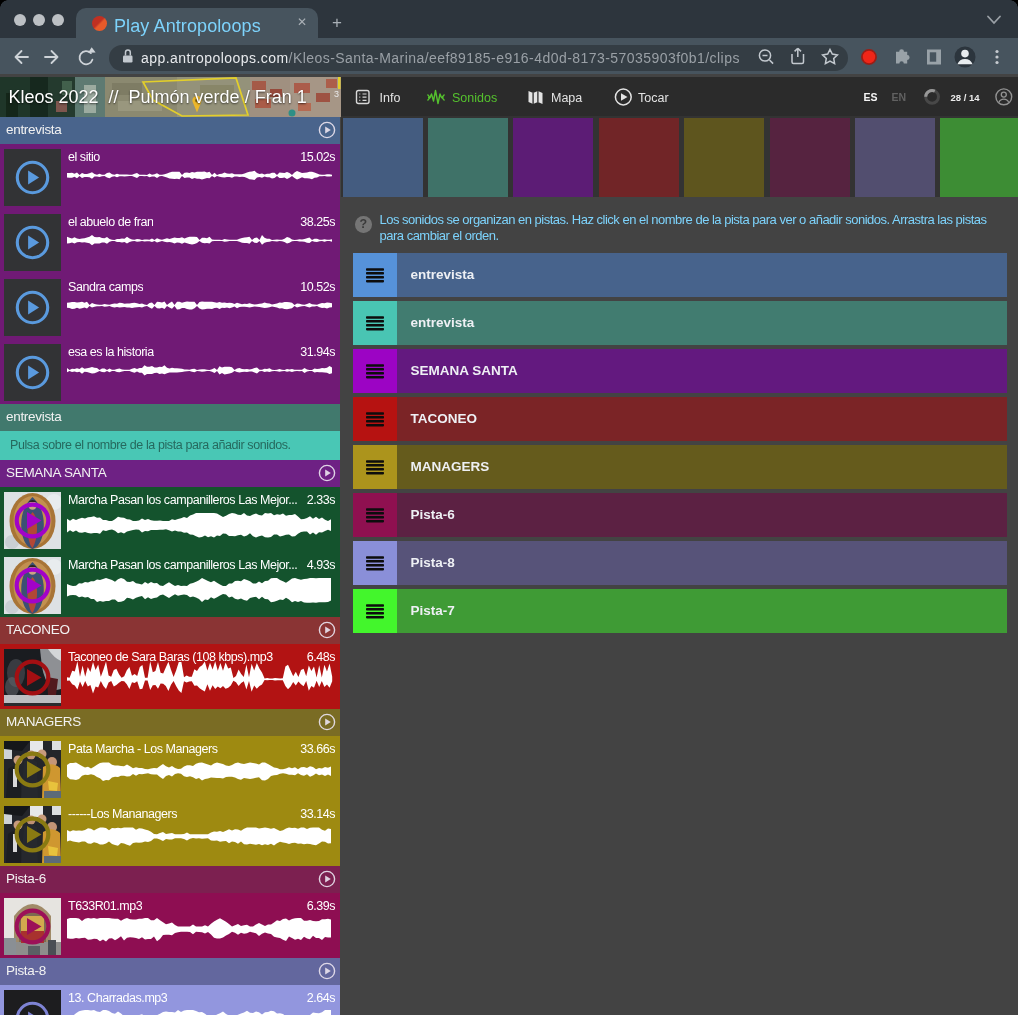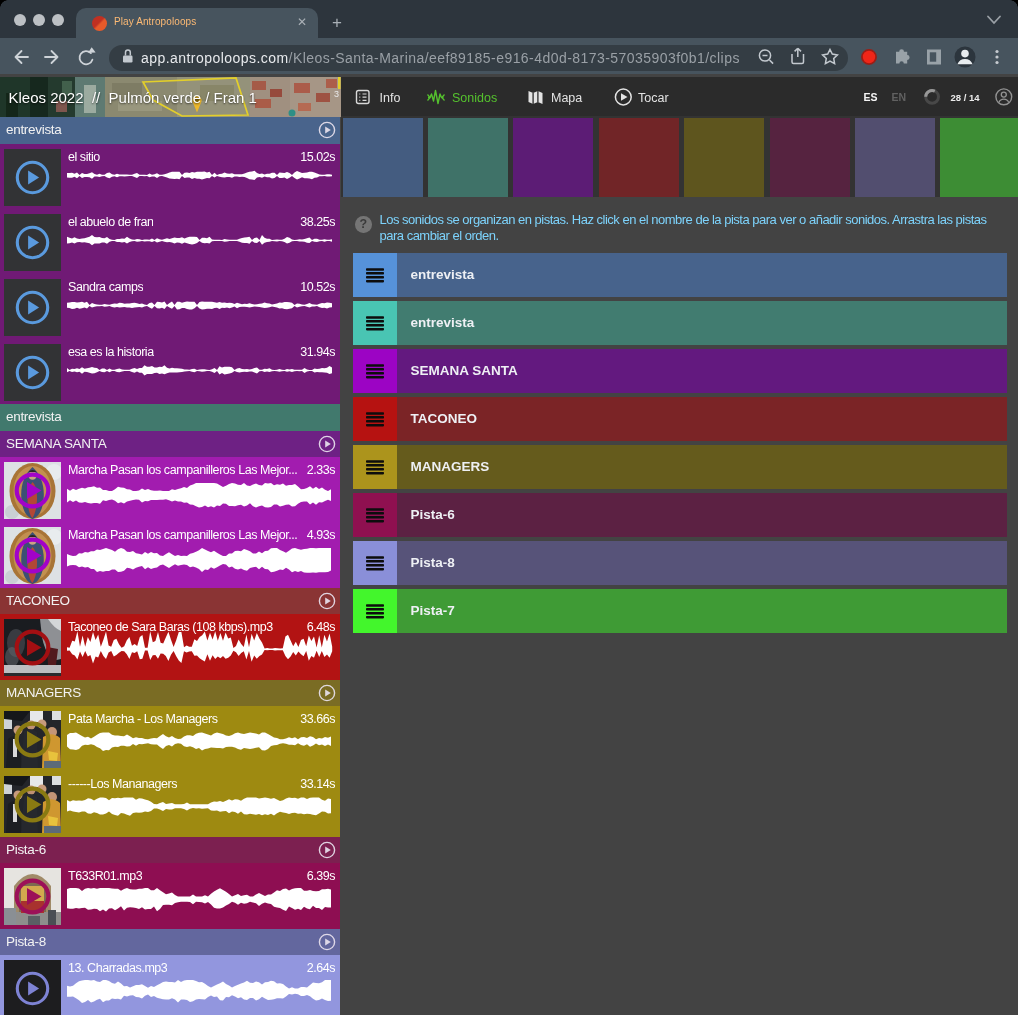--- a/index.html
+++ b/index.html
@@ -1,30 +1,30 @@
 <!DOCTYPE html>
 <html><head><meta charset="utf-8"><style>
 *{margin:0;padding:0;box-sizing:border-box}
 html,body{width:1018px;height:1015px;overflow:hidden;background:#434343;
  font-family:"Liberation Sans",sans-serif;-webkit-font-smoothing:antialiased;will-change:transform}
 #tabbar{position:absolute;left:0;top:0;width:1018px;height:38px;background:#2d353d}
 .dot{position:absolute;top:13.5px;width:12px;height:12px;border-radius:50%;background:#bcc0c4}
 #tab{position:absolute;left:76px;top:8px;width:242px;height:30px;background:#47545e;border-radius:10px 10px 0 0}
 #tab .fav{position:absolute;left:16px;top:8px;width:15px;height:15px;border-radius:50%;background:linear-gradient(135deg,#c03022 0 45%,#e85a2a 55% 100%)}
-#tab .ttl{position:absolute;left:38px;top:8px;font-size:10px;color:#fdba74;letter-spacing:.1px}
+#tab .ttl{position:absolute;left:38px;top:8px;font-size:18px;color:#7dd3fc;letter-spacing:.1px}
 #tab .cls{position:absolute;right:11px;top:7px;font-size:12px;color:#aab1b7}
 #plus{position:absolute;left:332px;top:13px;font-size:17px;color:#aab1b7}
 #toolbar{position:absolute;left:0;top:38px;width:1018px;height:36px;background:#47545e}
 #toolbar svg{position:absolute;top:0;left:0}
 #pill{position:absolute;left:109px;top:6.5px;width:739px;height:26px;border-radius:13px;background:#343d44}
 #url{position:absolute;left:141px;top:12px;font-size:14px;letter-spacing:0.45px;color:#e8eaed;white-space:nowrap}
 #url .path{color:#9aa0a6}
 #apphdr{position:absolute;left:0;top:77px;width:1018px;height:40px;background:#2b2b2b}
 #strip{position:absolute;left:0;top:0;width:341px;height:40px;overflow:hidden}
-#striptxt{position:absolute;left:8.5px;top:0;height:40px;line-height:41px;font-size:15px;color:#fff;
+#striptxt{position:absolute;left:8.5px;top:0;height:40px;line-height:41px;font-size:18px;color:#fff;
  text-shadow:0 1px 2px rgba(0,0,0,.65);white-space:nowrap}
 #leftcol{position:absolute;left:0;top:117px;width:340px;height:898px;overflow:hidden}
 .shdr{position:relative;height:26.5px;line-height:26.5px;padding-left:6px;font-size:13.5px;letter-spacing:-0.3px;color:#f2f2f2}
 .smsg{height:29.5px;line-height:29.5px;padding-left:10px;font-size:12.5px;letter-spacing:-0.4px;color:#26695e}
 .sbody{padding:5px 0 3.5px 0}
 .clip{position:relative;height:57px;margin-bottom:8px}
 .sbody .clip:last-child{margin-bottom:0}
 .thumb{position:absolute;left:4px;top:0;width:57px;height:57px}
 .cname{position:absolute;left:68px;top:1px;max-width:232px;font-size:12.5px;letter-spacing:-0.45px;color:#fff;white-space:nowrap;overflow:hidden}
 .cdur{position:absolute;right:5px;top:1px;font-size:12.5px;letter-spacing:-0.45px;color:#fff}
@@ -201,25 +201,26 @@
             <polygon points="24.1,21.5 24.1,35.5 35.1,28.5" fill="#5a9ade"></polygon>
           </svg></div>
         <div class="cname">esa es la historia</div>
         <div class="cdur">31.94s</div>
         <svg class="wav" width="268" height="60" viewBox="0 0 268 60">
           <path d="M0.0,24.1 L2.5,25.9 L5.0,24.7 L7.5,25.0 L10.0,24.2 L12.5,25.1 L15.0,23.3 L17.5,24.7 L20.0,24.3 L22.5,23.8 L25.0,23.0 L27.5,23.7 L30.0,24.0 L32.5,25.9 L35.0,24.5 L37.5,24.6 L40.0,25.9 L42.5,24.6 L45.0,25.8 L47.5,25.8 L50.0,25.0 L52.5,24.6 L55.0,25.4 L57.5,25.7 L60.0,25.8 L62.5,25.8 L65.0,24.8 L67.5,24.1 L70.0,25.1 L72.5,24.0 L75.0,23.9 L77.5,21.3 L80.0,22.7 L82.5,22.7 L85.0,22.1 L87.5,23.6 L90.0,23.6 L92.5,22.7 L95.0,23.1 L97.5,21.3 L100.0,23.7 L102.5,24.5 L105.0,23.8 L107.5,24.3 L110.0,24.3 L112.5,24.4 L115.0,24.7 L117.5,25.4 L120.0,25.4 L122.5,25.8 L125.0,25.1 L127.5,24.7 L130.0,25.9 L132.5,25.6 L135.0,25.2 L137.5,25.2 L140.0,25.8 L142.5,25.9 L145.0,25.2 L147.5,24.1 L150.0,25.9 L152.5,22.2 L155.0,23.5 L157.5,22.7 L160.0,22.7 L162.5,22.7 L165.0,23.3 L167.5,25.9 L170.0,24.5 L172.5,24.1 L175.0,24.9 L177.5,25.2 L180.0,24.9 L182.5,25.4 L185.0,25.1 L187.5,24.0 L190.0,23.4 L192.5,25.8 L195.0,25.8 L197.5,24.8 L200.0,25.1 L202.5,24.2 L205.0,25.8 L207.5,25.9 L210.0,25.8 L212.5,25.0 L215.0,25.8 L217.5,25.9 L220.0,24.9 L222.5,25.4 L225.0,25.0 L227.5,25.8 L230.0,25.8 L232.5,25.8 L235.0,25.8 L237.5,24.1 L240.0,25.4 L242.5,25.9 L245.0,25.9 L247.5,24.4 L250.0,25.1 L252.5,24.7 L255.0,23.9 L257.5,24.2 L260.0,23.7 L262.5,22.1 L265.0,23.5 L265.0,29.3 L262.5,30.1 L260.0,28.7 L257.5,28.5 L255.0,28.3 L252.5,28.3 L250.0,27.9 L247.5,28.6 L245.0,27.1 L242.5,26.9 L240.0,27.4 L237.5,29.0 L235.0,27.0 L232.5,27.2 L230.0,27.1 L227.5,27.2 L225.0,27.9 L222.5,27.3 L220.0,27.7 L217.5,27.0 L215.0,27.2 L212.5,27.7 L210.0,27.2 L207.5,27.0 L205.0,27.2 L202.5,28.1 L200.0,27.5 L197.5,28.0 L195.0,27.0 L192.5,27.2 L190.0,29.5 L187.5,28.5 L185.0,27.6 L182.5,27.4 L180.0,28.0 L177.5,27.7 L175.0,27.9 L172.5,28.6 L170.0,27.9 L167.5,27.0 L165.0,28.8 L162.5,29.5 L160.0,29.9 L157.5,30.4 L155.0,29.0 L152.5,30.4 L150.0,27.1 L147.5,28.9 L145.0,27.7 L142.5,26.9 L140.0,27.1 L137.5,27.6 L135.0,27.8 L132.5,27.3 L130.0,27.0 L127.5,28.3 L125.0,27.8 L122.5,27.0 L120.0,27.3 L117.5,27.5 L115.0,27.9 L112.5,28.3 L110.0,28.4 L107.5,28.5 L105.0,28.6 L102.5,28.5 L100.0,29.3 L97.5,30.2 L95.0,29.6 L92.5,30.1 L90.0,28.7 L87.5,29.0 L85.0,29.9 L82.5,30.1 L80.0,30.1 L77.5,31.4 L75.0,28.7 L72.5,28.8 L70.0,27.6 L67.5,28.7 L65.0,28.0 L62.5,27.0 L60.0,27.0 L57.5,27.1 L55.0,27.4 L52.5,28.2 L50.0,28.1 L47.5,27.0 L45.0,27.0 L42.5,28.2 L40.0,27.1 L37.5,28.2 L35.0,28.1 L32.5,27.1 L30.0,28.3 L27.5,29.2 L25.0,29.6 L22.5,28.7 L20.0,28.0 L17.5,27.8 L15.0,29.8 L12.5,27.8 L10.0,28.2 L7.5,27.6 L5.0,28.0 L2.5,27.0 L0.0,28.3 Z" fill="#fff"></path>
         </svg>
       </div>
     </div>
     <div class="shdr" style="background:#41796d">entrevista</div>
+    <div class="smsg" style="background:#49c7b5">Pulsa sobre el nombre de la pista para añadir sonidos.</div>
     <div class="shdr" style="background:#6e2184">SEMANA SANTA<svg width="18" height="18" viewBox="0 0 18 18" style="position:absolute;right:4.5px;top:4.2px;opacity:.92">
         <circle cx="9" cy="9" r="7.6" fill="none" stroke="#e9e2ee" stroke-width="1.4"></circle>
         <polygon points="7.2,5.6 7.2,12.4 12.8,9" fill="#e9e2ee"></polygon>
       </svg></div>
-    <div class="sbody" style="background:#a21caf">
+    <div class="sbody" style="background:#14532d">
       <div class="clip">
         <div class="thumb"><svg width="57" height="57" viewBox="0 0 57 57">
             <rect width="57" height="57" fill="#dde1e4"></rect>
             <circle cx="8" cy="50" r="7" fill="#c9cfd4"></circle>
             <circle cx="50" cy="10" r="8" fill="#e8ecee"></circle>
             <ellipse cx="28.5" cy="29" rx="23" ry="28" fill="#a87436"></ellipse>
             <ellipse cx="28.5" cy="29" rx="19" ry="25" fill="#c29050"></ellipse>
             <path d="M28.5 5 C20 13 16 24 17.5 38 C19 50 23 55 28.5 57 C34 55 38 50 39.5 38 C41 24 37 13 28.5 5 Z" fill="#3b5074"></path>
             <path d="M28.5 20 C24 26 22.5 33 24 44 C25.5 52 27 55 28.5 56 C31 52 33 45 33 36 C33 28 31.5 23 28.5 20 Z" fill="#b34736"></path>
             <circle cx="28.5" cy="13.5" r="4.2" fill="#c9a183"></circle>

